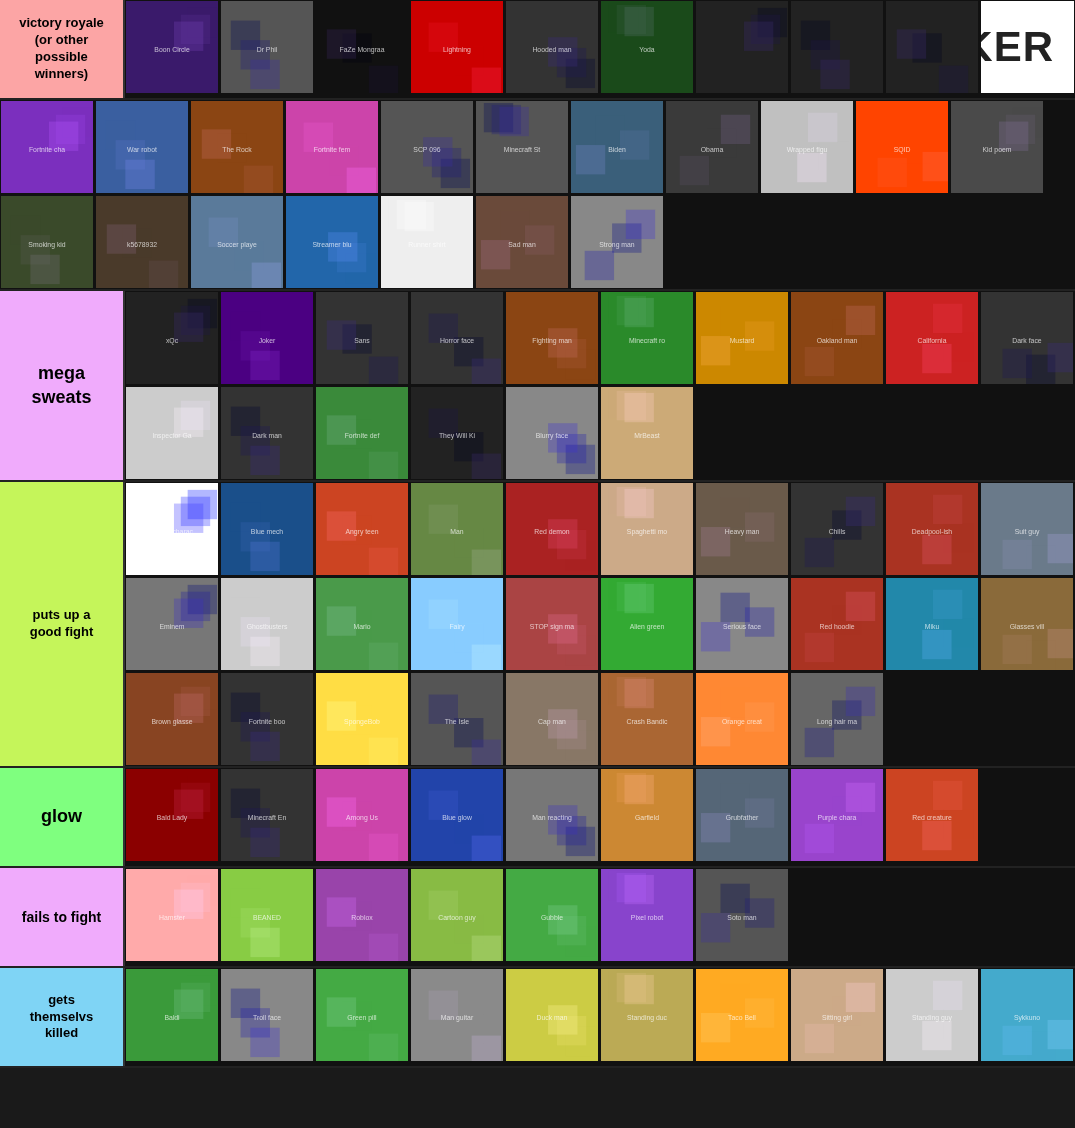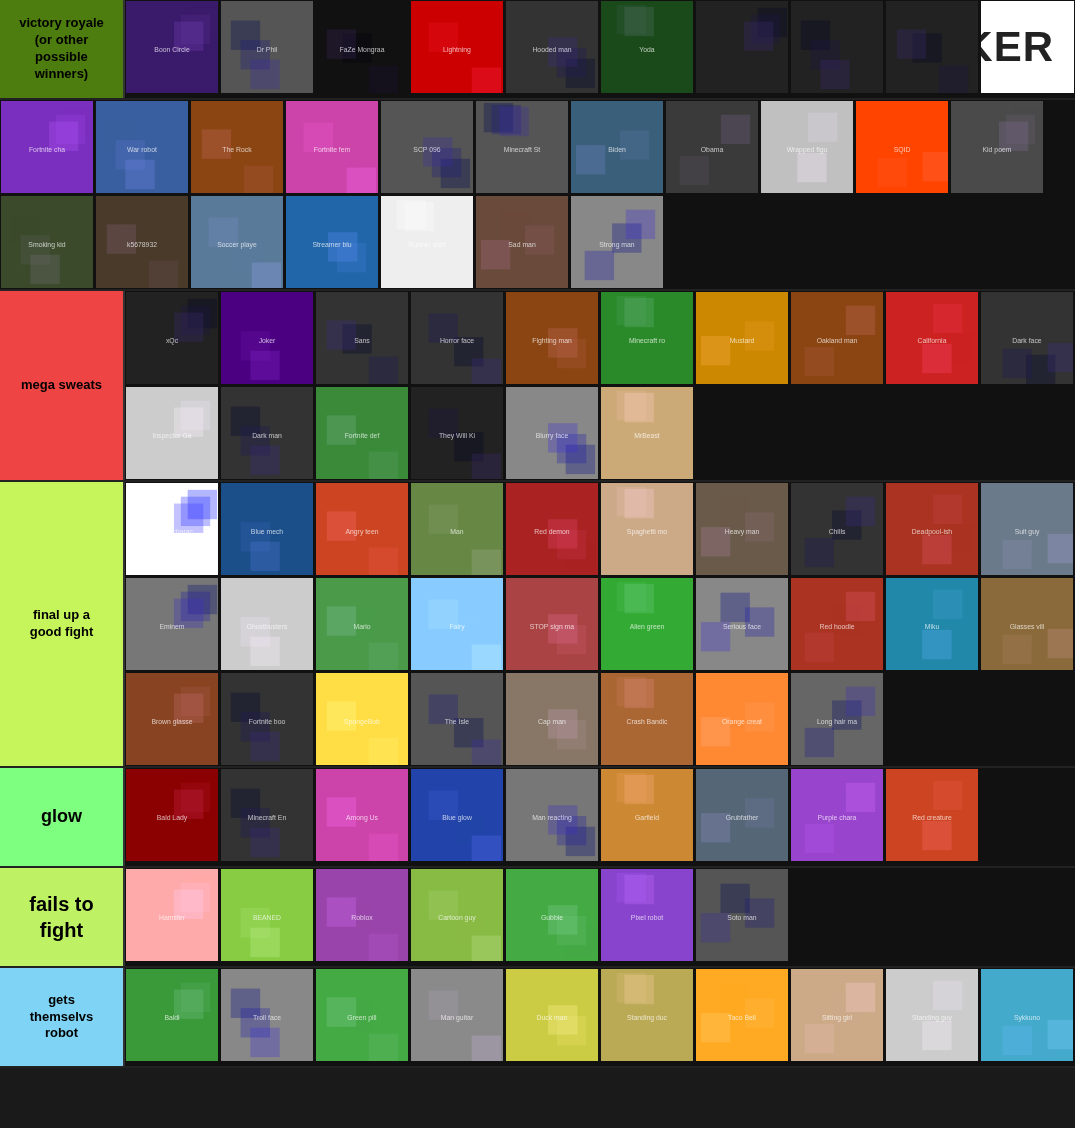--- a/index.html
+++ b/index.html
@@ -42,21 +42,21 @@
       flex-shrink: 0;
       position: relative;
     }
   </style>
 </head>
 <body>
 
 <div id="app">
 
 <div class="tier-row">
-      <div class="tier-label" style="background: #4d7c0f; white-space: pre-line; line-height: 1.3; font-size: 13px;">victory royale
+      <div class="tier-label" style="background: #fca5a5; white-space: pre-line; line-height: 1.3; font-size: 13px;">victory royale
 (or other
 possible
 winners)</div>
       <div class="tier-items">
         <div class="tier-cell">
           <div style="width: 100%; height: 100%; background: rgb(58, 26, 107); display: flex; align-items: center; justify-content: center;">
             <svg width="94" height="94" viewBox="0 0 94 94">
               <rect width="94" height="94" fill="#3a1a6b"></rect>
               <rect x="63" y="7" width="30" height="30" fill="rgb(58,26,107)" opacity="0.3"></rect>
               <rect x="56" y="14" width="30" height="30" fill="rgb(88,46,147)" opacity="0.3"></rect>
@@ -356,21 +356,21 @@
               <rect x="42" y="28" width="30" height="30" fill="rgb(0,8,136)" opacity="0.3"></rect>
               <rect x="14" y="56" width="30" height="30" fill="rgb(30,28,176)" opacity="0.3"></rect>
               <rect x="56" y="14" width="30" height="30" fill="rgb(60,48,216)" opacity="0.3"></rect>
               <text x="47" y="52" text-anchor="middle" font-size="7" fill="rgba(255,255,255,0.7)" font-family="Arial">Strong man</text>
             </svg>
           </div>
         </div>
       </div>
     </div>
     <div class="tier-row">
-      <div class="tier-label" style="background: #ef4444; white-space: pre-line; line-height: 1.3; font-size: 13px;">mega sweats</div>
+      <div class="tier-label" style="background: #f0abfc; white-space: pre-line; line-height: 1.3; font-size: 18px;">mega sweats</div>
       <div class="tier-items">
         <div class="tier-cell">
           <div style="width: 100%; height: 100%; background: rgb(34, 34, 34); display: flex; align-items: center; justify-content: center;">
             <svg width="94" height="94" viewBox="0 0 94 94">
               <rect width="94" height="94" fill="#222"></rect>
               <rect x="63" y="7" width="30" height="30" fill="rgb(0,2,34)" opacity="0.3"></rect>
               <rect x="56" y="14" width="30" height="30" fill="rgb(30,22,74)" opacity="0.3"></rect>
               <rect x="49" y="21" width="30" height="30" fill="rgb(60,42,114)" opacity="0.3"></rect>
               <text x="47" y="52" text-anchor="middle" font-size="7" fill="rgba(255,255,255,0.7)" font-family="Arial">xQc</text>
             </svg>
@@ -537,21 +537,21 @@
               <rect x="8" y="2" width="30" height="30" fill="rgb(204,170,119)" opacity="0.3"></rect>
               <rect x="16" y="4" width="30" height="30" fill="rgb(234,190,159)" opacity="0.3"></rect>
               <rect x="24" y="6" width="30" height="30" fill="rgb(255,210,199)" opacity="0.3"></rect>
               <text x="47" y="52" text-anchor="middle" font-size="7" fill="rgba(255,255,255,0.7)" font-family="Arial">MrBeast</text>
             </svg>
           </div>
         </div>
       </div>
     </div>
     <div class="tier-row">
-      <div class="tier-label" style="background: rgb(197, 245, 90); white-space: pre-line; line-height: 1.3; font-size: 13px;">final up a
+      <div class="tier-label" style="background: rgb(197, 245, 90); white-space: pre-line; line-height: 1.3; font-size: 13px;">puts up a
 good fight</div>
       <div class="tier-items">
         <div class="tier-cell">
           <div style="width: 100%; height: 100%; background: rgb(255, 255, 255); display: flex; align-items: center; justify-content: center;">
             <svg width="94" height="94" viewBox="0 0 94 94">
               <rect width="94" height="94" fill="#fff"></rect>
               <rect x="63" y="7" width="30" height="30" fill="rgb(0,15,255)" opacity="0.3"></rect>
               <rect x="56" y="14" width="30" height="30" fill="rgb(30,35,255)" opacity="0.3"></rect>
               <rect x="49" y="21" width="30" height="30" fill="rgb(60,55,255)" opacity="0.3"></rect>
               <text x="47" y="52" text-anchor="middle" font-size="7" fill="rgba(255,255,255,0.7)" font-family="Arial">Anime charac</text>
@@ -955,21 +955,21 @@
               <rect x="59" y="41" width="30" height="30" fill="rgb(204,68,34)" opacity="0.3"></rect>
               <rect x="48" y="12" width="30" height="30" fill="rgb(234,88,74)" opacity="0.3"></rect>
               <rect x="37" y="53" width="30" height="30" fill="rgb(255,108,114)" opacity="0.3"></rect>
               <text x="47" y="52" text-anchor="middle" font-size="7" fill="rgba(255,255,255,0.7)" font-family="Arial">Red creature</text>
             </svg>
           </div>
         </div>
       </div>
     </div>
     <div class="tier-row">
-      <div class="tier-label" style="background: #bef264; white-space: pre-line; line-height: 1.3; font-size: 20px;">fails to fight</div>
+      <div class="tier-label" style="background: #f0abfc; white-space: pre-line; line-height: 1.3; font-size: 14px;">fails to fight</div>
       <div class="tier-items">
         <div class="tier-cell">
           <div style="width: 100%; height: 100%; background: rgb(255, 170, 170); display: flex; align-items: center; justify-content: center;">
             <svg width="94" height="94" viewBox="0 0 94 94">
               <rect width="94" height="94" fill="#ffaaaa"></rect>
               <rect x="63" y="7" width="30" height="30" fill="rgb(255,170,170)" opacity="0.3"></rect>
               <rect x="56" y="14" width="30" height="30" fill="rgb(255,190,210)" opacity="0.3"></rect>
               <rect x="49" y="21" width="30" height="30" fill="rgb(255,210,250)" opacity="0.3"></rect>
               <text x="47" y="52" text-anchor="middle" font-size="7" fill="rgba(255,255,255,0.7)" font-family="Arial">Hamster</text>
             </svg>
@@ -1039,21 +1039,21 @@
               <rect x="5" y="45" width="30" height="30" fill="rgb(60,45,165)" opacity="0.3"></rect>
               <text x="47" y="52" text-anchor="middle" font-size="7" fill="rgba(255,255,255,0.7)" font-family="Arial">Soto man</text>
             </svg>
           </div>
         </div>
       </div>
     </div>
     <div class="tier-row">
       <div class="tier-label" style="background: rgb(127, 212, 245); white-space: pre-line; line-height: 1.3; font-size: 13px;">gets
 themselvs
-robot</div>
+killed</div>
       <div class="tier-items">
         <div class="tier-cell">
           <div style="width: 100%; height: 100%; background: rgb(58, 154, 58); display: flex; align-items: center; justify-content: center;">
             <svg width="94" height="94" viewBox="0 0 94 94">
               <rect width="94" height="94" fill="#3a9a3a"></rect>
               <rect x="63" y="7" width="30" height="30" fill="rgb(58,154,58)" opacity="0.3"></rect>
               <rect x="56" y="14" width="30" height="30" fill="rgb(88,174,98)" opacity="0.3"></rect>
               <rect x="49" y="21" width="30" height="30" fill="rgb(118,194,138)" opacity="0.3"></rect>
               <text x="47" y="52" text-anchor="middle" font-size="7" fill="rgba(255,255,255,0.7)" font-family="Arial">Baldi</text>
             </svg>

